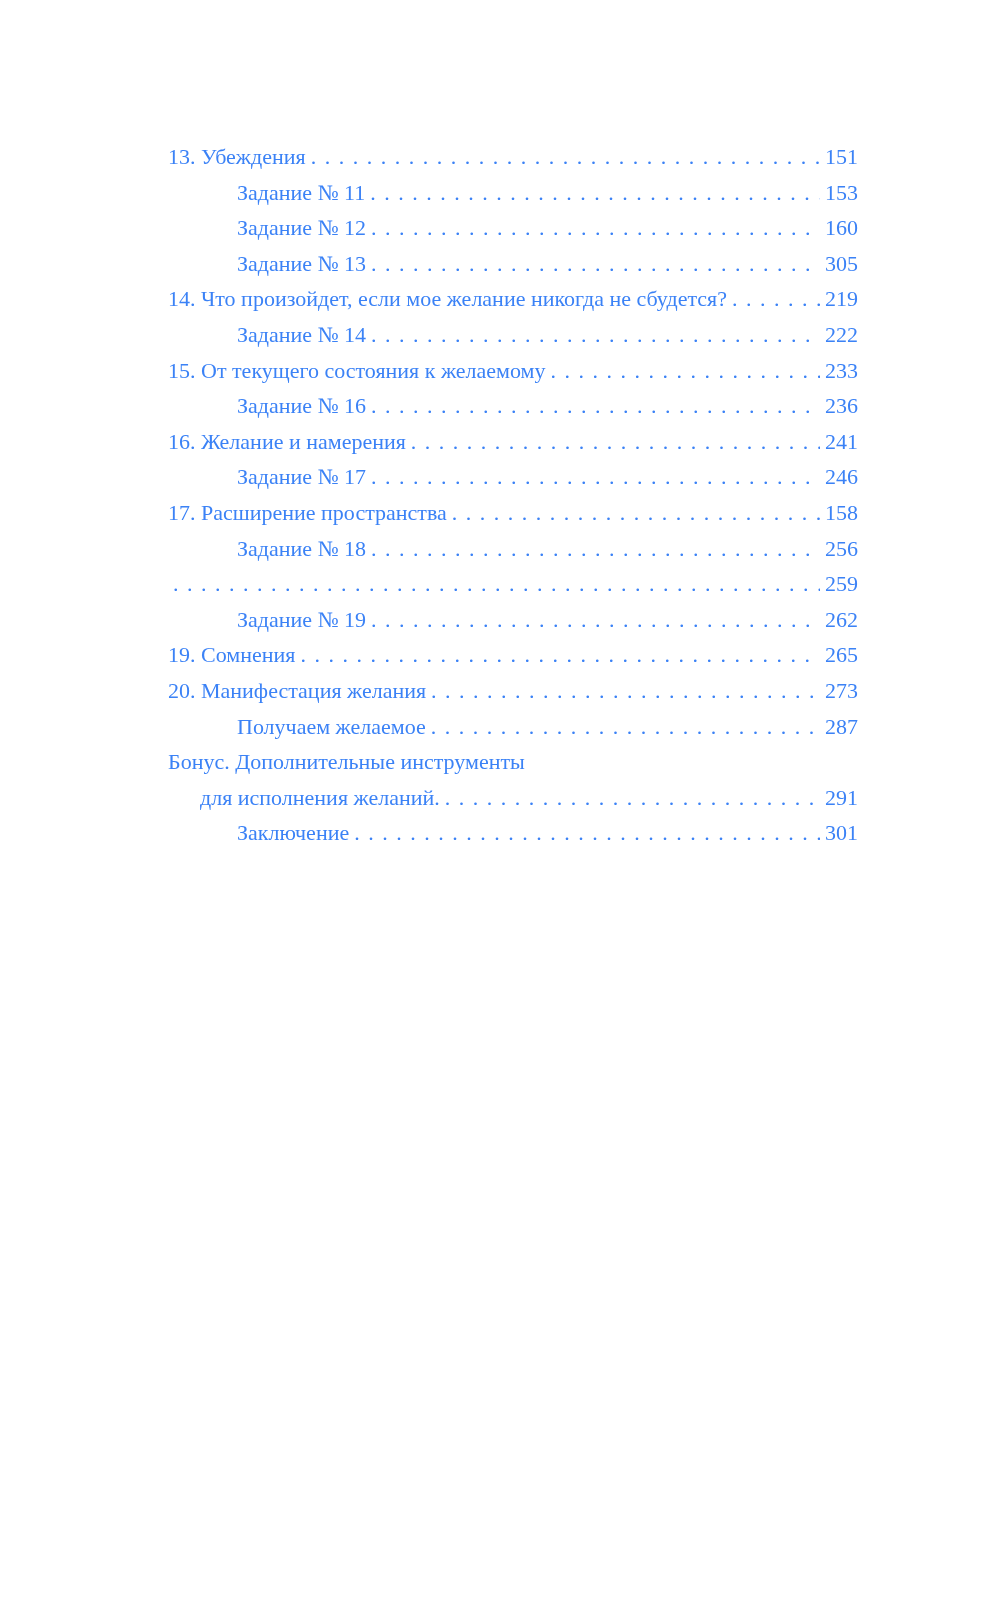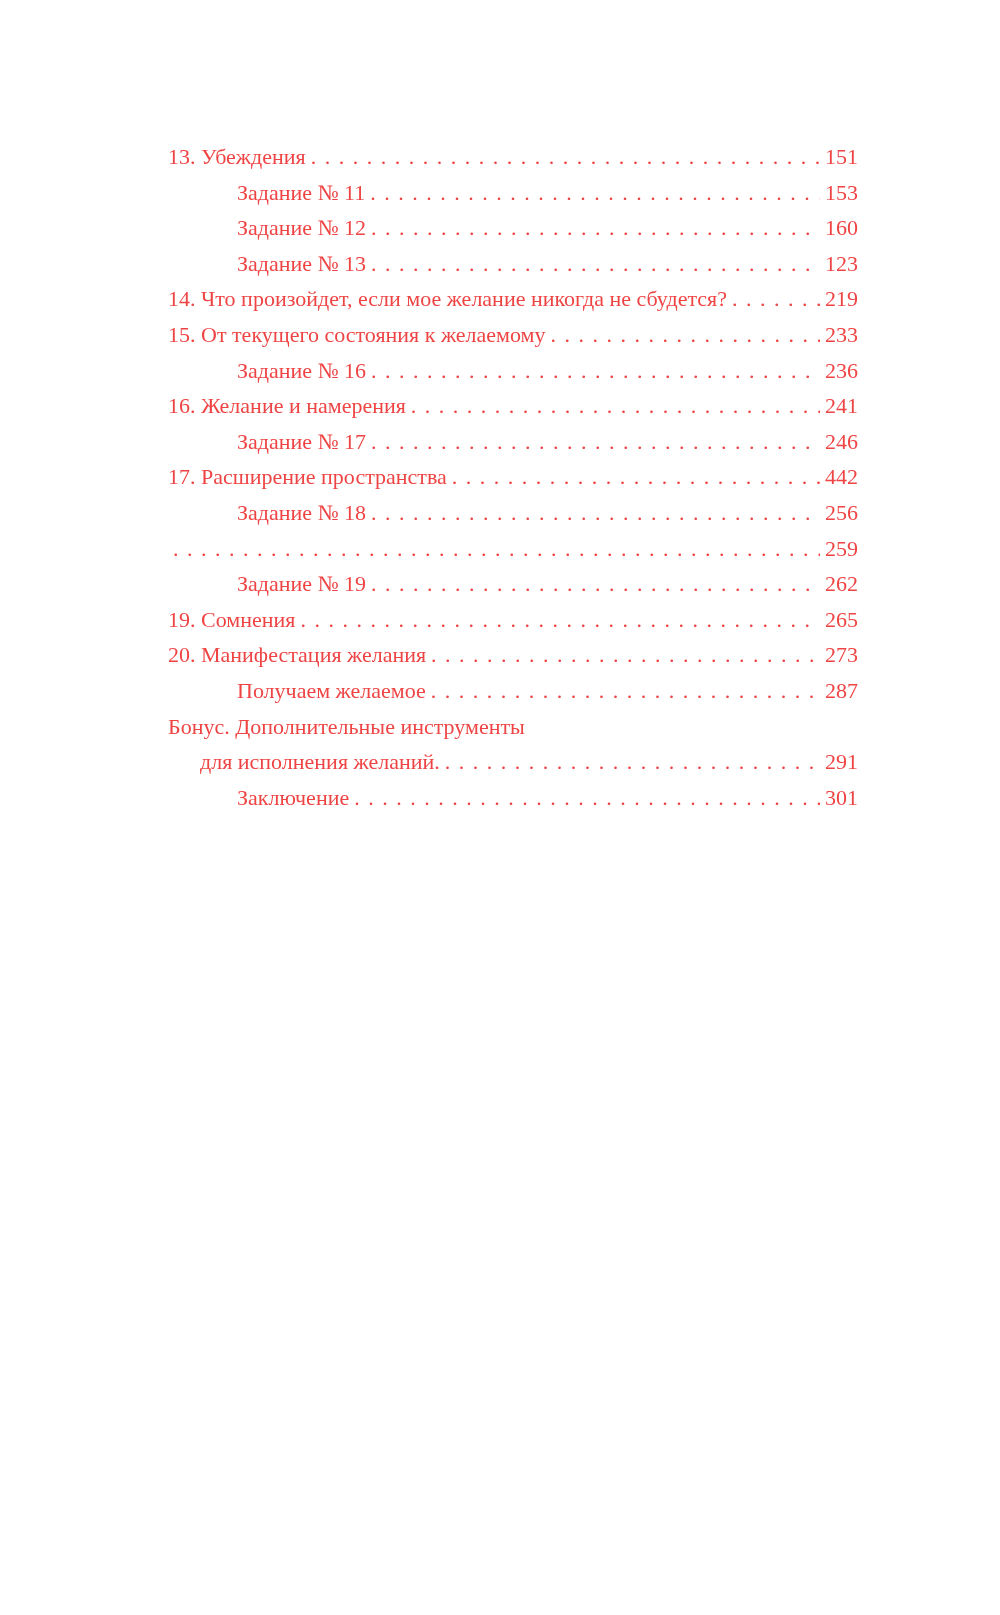--- a/index.html
+++ b/index.html
@@ -6,21 +6,21 @@
     margin: 0;
     padding: 0;
     background: #ffffff;
   }
   .book-page {
     position: relative;
     width: 1000px;
     height: 1615px;
     background: #ffffff;
     font-family: "Liberation Serif", "DejaVu Serif", serif;
-    color: #ef4444;
+    color: #3b82f6;
     overflow: hidden;
   }
   .toc {
     position: absolute;
     left: 168px;
     top: 139px;
     width: 690px;
   }
   .toc-row {
     display: flex;
@@ -77,29 +77,34 @@
 
     <div class="toc-row lvl1">
       <span class="title">Задание № 12</span>
       <span class="leader"></span>
       <span class="page-num">160</span>
     </div>
 
     <div class="toc-row lvl1">
       <span class="title">Задание № 13</span>
       <span class="leader"></span>
-      <span class="page-num">123</span>
+      <span class="page-num">305</span>
     </div>
 
     <div class="toc-row lvl0">
       <span class="title">14. Что произойдет, если мое желание никогда не сбудется?</span>
       <span class="leader"></span>
       <span class="page-num">219</span>
     </div>
 
+    <div class="toc-row lvl1">
+      <span class="title">Задание № 14</span>
+      <span class="leader"></span>
+      <span class="page-num">222</span>
+    </div>
 
 
     <div class="toc-row lvl0">
       <span class="title">15. От текущего состояния к желаемому</span>
       <span class="leader"></span>
       <span class="page-num">233</span>
     </div>
 
     <div class="toc-row lvl1">
       <span class="title">Задание № 16</span>
@@ -115,21 +120,21 @@
 
     <div class="toc-row lvl1">
       <span class="title">Задание № 17</span>
       <span class="leader"></span>
       <span class="page-num">246</span>
     </div>
 
     <div class="toc-row lvl0">
       <span class="title">17. Расширение пространства</span>
       <span class="leader"></span>
-      <span class="page-num">442</span>
+      <span class="page-num">158</span>
     </div>
 
     <div class="toc-row lvl1">
       <span class="title">Задание № 18</span>
       <span class="leader"></span>
       <span class="page-num">256</span>
     </div>
 
     <div class="toc-row lvl0">
       <span class="leader"></span>

